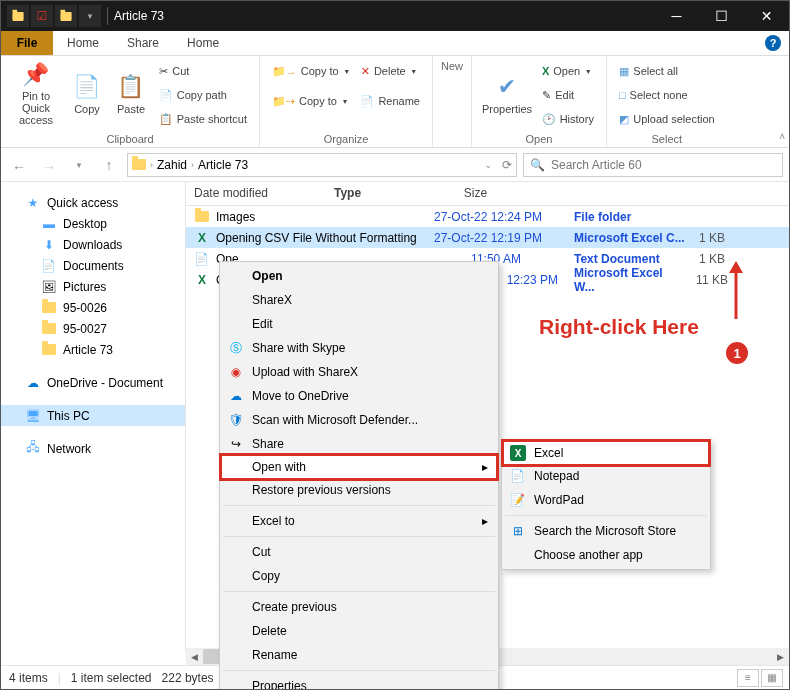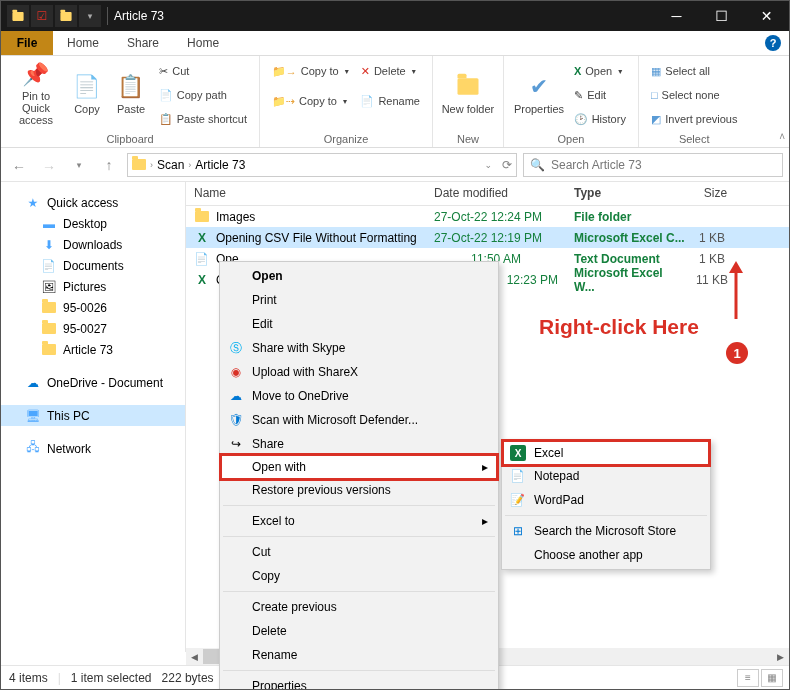--- a/index.html
+++ b/index.html
@@ -49,21 +49,21 @@
   .file-pane { flex: 1; position: relative; }
   .file-headers { display: flex; height: 24px; border-bottom: 1px solid #e5e5e5; font-size: 12px; color: #444; }
   .file-headers div { padding: 4px 8px; border-right: 1px solid transparent; }
   .col-name { width: 240px; }
   .col-date { width: 140px; }
   .col-type { width: 120px; font-weight: bold; }
   .col-size { width: 60px; text-align: center; }
   .file-row { display: flex; height: 21px; font-size: 12px; align-items: center; }
   .file-row.sel { background: #cce8ff; }
   .file-row .col-name { display: flex; align-items: center; gap: 6px; padding-left: 8px; }
-  .file-row .col-date, .file-row .col-type { padding-left: 8px; color: #15803d; }
+  .file-row .col-date, .file-row .col-type { padding-left: 8px; color: #1d4ed8; }
   .file-row .col-size { padding-right: 8px; color: #555; }
   .file-ic { width: 16px; height: 16px; display: flex; align-items: center; justify-content: center; font-size: 12px; }
   
   
   .context-menu { position: absolute; background: #f2f2f2; border: 1px solid #ccc; box-shadow: 3px 3px 6px rgba(0,0,0,0.2); font-size: 12px; padding: 2px; z-index: 100; }
   .context-menu .mi { display: flex; align-items: center; height: 24px; padding: 0 30px 0 30px; position: relative; white-space: nowrap; }
   .context-menu .mi.bold { font-weight: bold; }
   .context-menu .mi .mi-icon { position: absolute; left: 6px; width: 16px; height: 16px; display: flex; align-items: center; justify-content: center; }
   .context-menu .mi .arrow { position: absolute; right: 8px; }
   .context-menu .sep { height: 1px; background: #ddd; margin: 3px 1px; }
@@ -173,28 +173,20 @@
         <div class="small-btn">
             <span>📄</span>
             <span>Rename</span>
           </div>
       </div>
     </div>
     <div class="group-label">Organize</div>
   </div>
 
   <div class="ribbon-group">
-    <div class="group-body">
-      <div class="big-btn">
-        <div class="bicon">
-            <span class="folder-ic" style="transform:scale(1.5)"></span>
-          </div>
-        <div>New folder</div>
-      </div>
-    </div>
     <div class="group-label">New</div>
   </div>
 
   <div class="ribbon-group">
     <div class="group-body">
       <div class="big-btn">
         <div class="bicon" style="color:#5a9bd5">✔</div>
         <div>Properties</div>
       </div>
       <div class="vstack">
@@ -222,47 +214,47 @@
         <div class="small-btn">
             <span style="color:#5a9bd5">▦</span>
             <span>Select all</span>
           </div>
         <div class="small-btn">
             <span style="color:#5a9bd5">□</span>
             <span>Select none</span>
           </div>
         <div class="small-btn">
             <span style="color:#5a9bd5">◩</span>
-            <span>Invert previous</span>
+            <span>Upload selection</span>
           </div>
       </div>
     </div>
     <div class="group-label">Select</div>
   </div>
   <div style="position:absolute;right:4px;top:130px;font-size:10px;color:#888;cursor:pointer">˄</div>
 </div>
 
 <div class="addrbar">
   <div class="navbtn">←</div>
   <div class="navbtn" style="color:#ccc">→</div>
   <div class="navbtn" style="font-size:9px">▾</div>
   <div class="navbtn">↑</div>
   <div class="breadcrumb">
     <span class="folder-ic"></span>
     <span style="font-size:9px;color:#888">›</span>
-    <span>Scan</span>
+    <span>Zahid</span>
     <span style="font-size:9px;color:#888">›</span>
     <span>Article 73</span>
     <div style="flex:1"></div>
     <span style="font-size:9px;color:#888">⌄</span>
     <span style="color:#888;margin-left:6px">⟳</span>
   </div>
   <div class="search">
     <span>🔍</span>
-    <span>Search Article 73</span>
+    <span>Search Article 60</span>
   </div>
 </div>
 
 <div class="content">
   <div class="nav-pane">
     <div class="nav-item">
         <span class="nav-icon" style="color:#4ca6ff">★</span>
         <span>Quick access</span>
       </div>
     <div class="nav-item indent">
@@ -311,21 +303,20 @@
       </div>
     <div style="height:12px"></div>
     <div class="nav-item">
         <span class="nav-icon" style="color:#4ca6ff">🖧</span>
         <span>Network</span>
       </div>
   </div>
 
   <div class="file-pane">
     <div class="file-headers">
-      <div class="col-name">Name</div>
       <div class="col-date">Date modified</div>
       <div class="col-type">Type</div>
       <div class="col-size">Size</div>
     </div>
 
     <div class="file-row">
       <div class="col-name">
           <span class="file-ic">
             <span class="folder-ic"></span>
           </span>
@@ -369,21 +360,21 @@
   <div class="btn">◀</div>
   <div class="thumb"></div>
   <div class="btn right">▶</div>
 </div>
 
 <div class="context-menu" style="left:218px; top:260px; width:280px;">
   <div class="mi bold">
       <span>Open</span>
     </div>
   <div class="mi">
-      <span>Print</span>
+      <span>ShareX</span>
     </div>
   <div class="mi">
       <span>Edit</span>
     </div>
   <div class="mi">
       <span class="mi-icon" style="color:#00aff0">Ⓢ</span>
       <span>Share with Skype</span>
     </div>
   <div class="mi">
       <span class="mi-icon" style="color:#d93025">◉</span>

